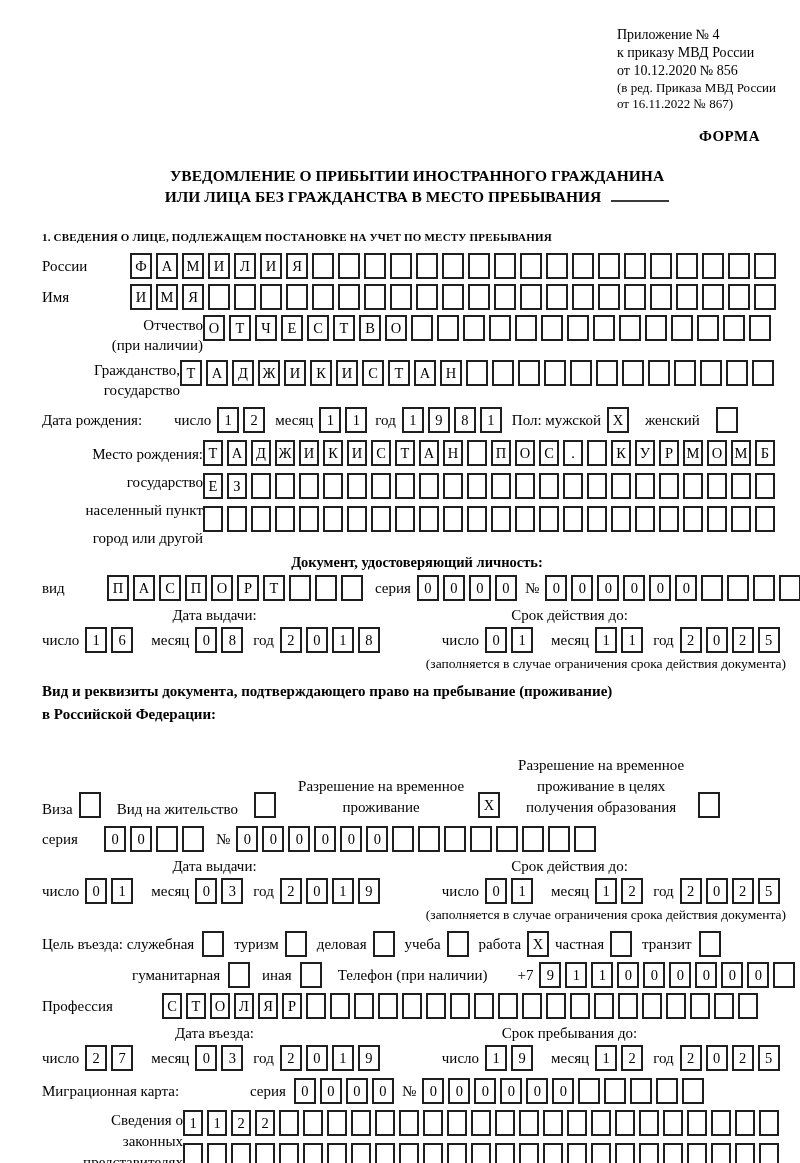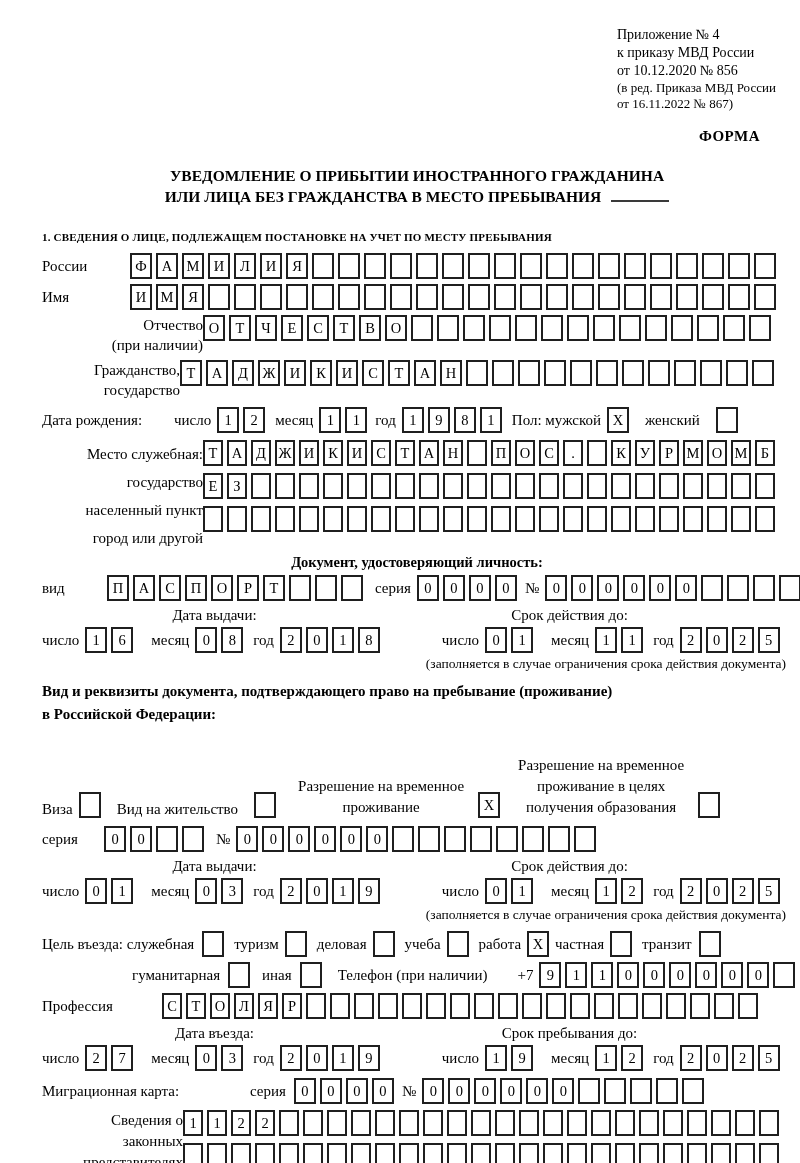--- a/index.html
+++ b/index.html
@@ -221,21 +221,21 @@
         <span class="cell">1</span>
       </span>
     <span class="lbl ml10 mr6">Пол: мужской</span>
     <span class="cell">X</span>
     <span class="lbl ml16 mr8">женский</span>
     <span class="cell ml8"></span>
   </div>
 
   <div class="row top" style="margin-top:7px">
     <div class="lblcol" style="width:161px; line-height:28px">
-      <div>Место служебная:</div>
+      <div>Место рождения:</div>
       <div>государство</div>
       <div>населенный пункт</div>
       <div>город или другой</div>
     </div>
     <div class="stack">
       <div class="cells tight">
           <span class="cell">Т</span>
           <span class="cell">А</span>
           <span class="cell">Д</span>
           <span class="cell">Ж</span>

